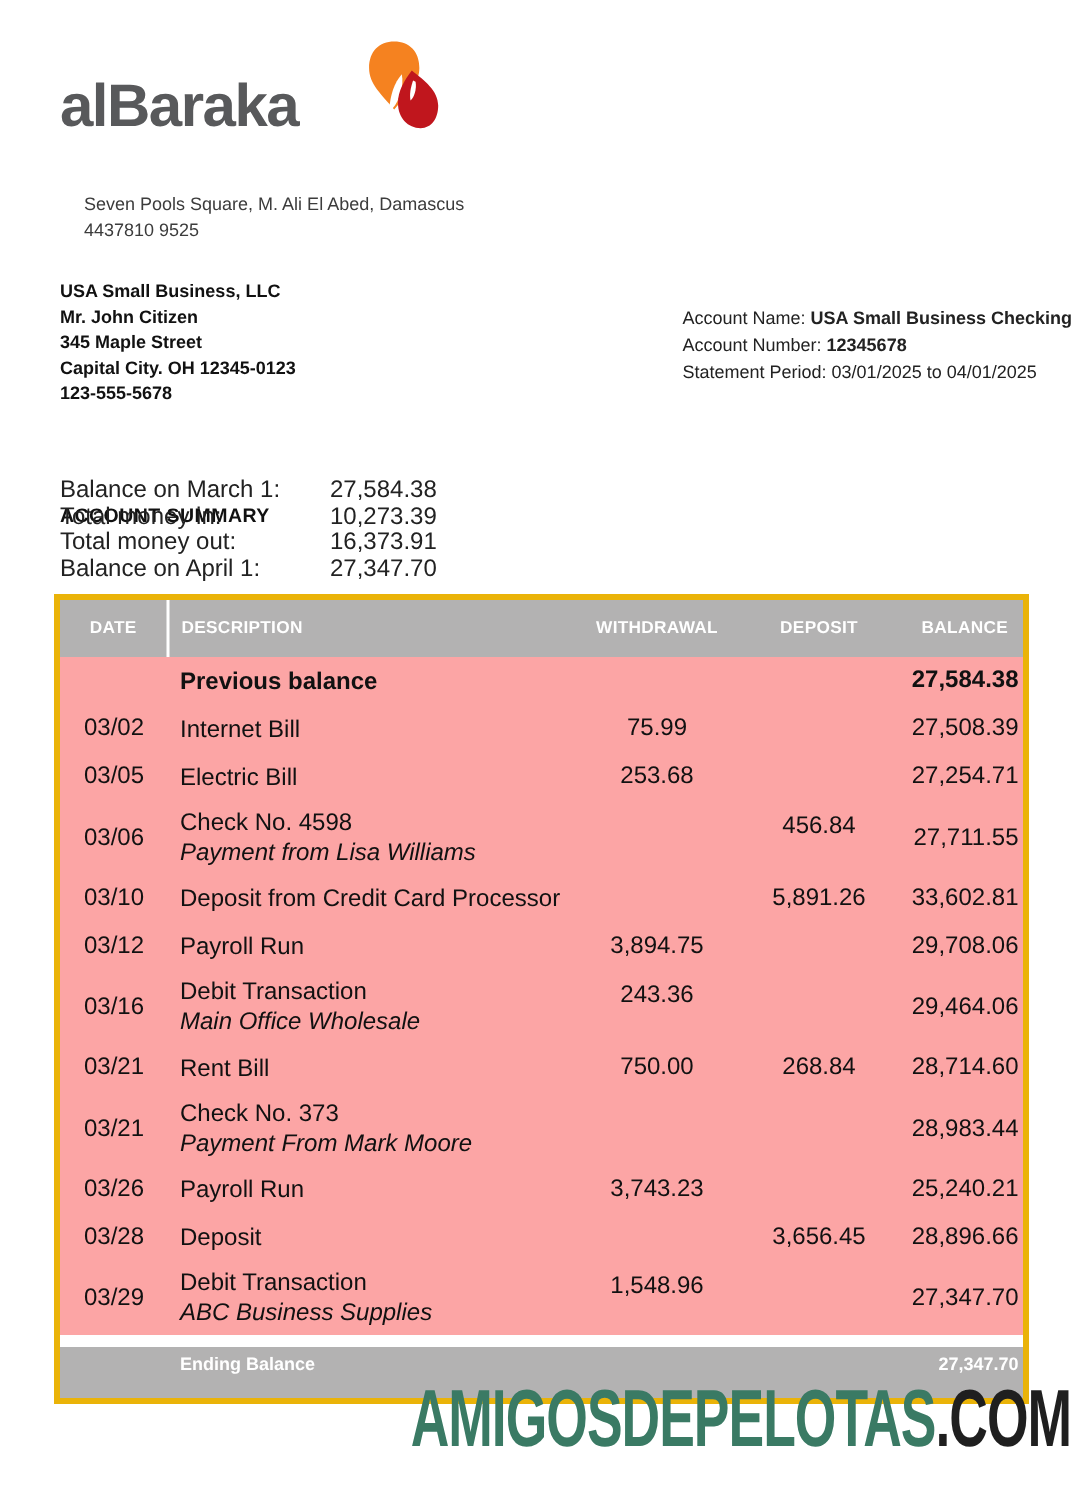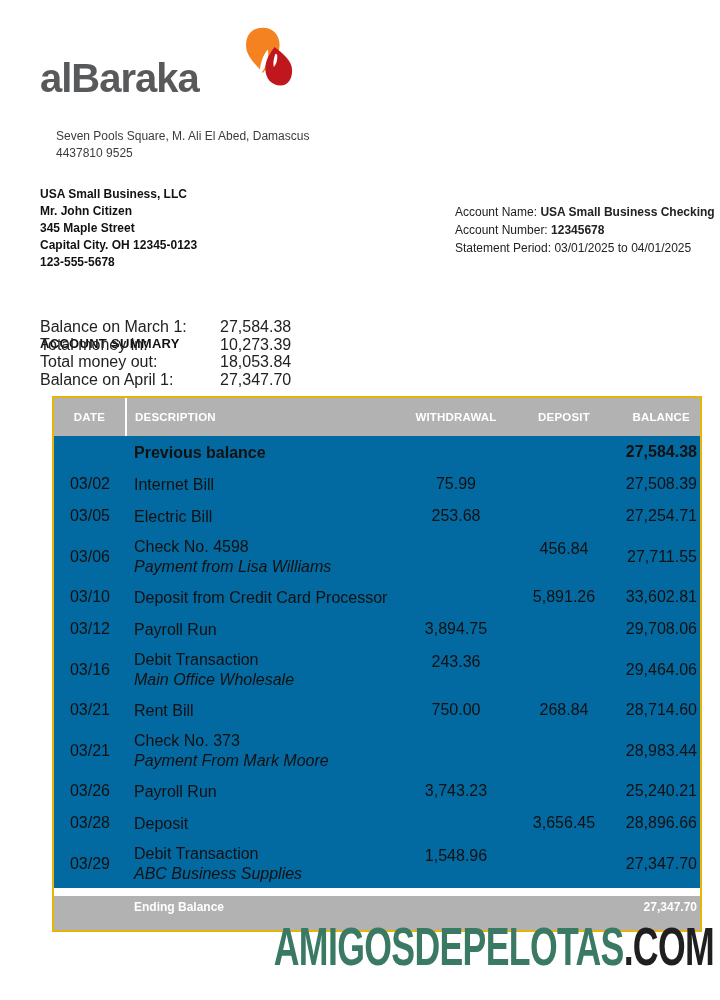--- a/index.html
+++ b/index.html
@@ -3,43 +3,43 @@
 <meta charset="utf-8">
 <style>
   * { margin:0; padding:0; box-sizing:border-box; }
   body { background:#ffffff; font-family:"Liberation Sans", sans-serif; }
   .page {
     position:relative; width:720px; height:1000px; margin:0 auto;
     background:#ffffff; color:#1a1a1a; overflow:hidden;
   }
 
   
-  .logo { position:absolute; left:40px; top:34px; display:flex; align-items:flex-end;gap:40px; }
+  .logo { position:absolute; left:40px; top:34px; display:flex; align-items:center;gap:40px; }
   .logo-text {
     font-size:40px; font-weight:bold; color:#58595b; letter-spacing:-1px; line-height:56px;
   }
   .flame-icon { margin-left:2px; margin-bottom:6px; position:relative; top:-8px; }
 
   
   .bank-address { position:absolute; left:56px; top:128px; font-size:12px; color:#3c3c3c; line-height:17px; }
   .customer-block { position:absolute; left:40px; top:186px; font-size:12px; font-weight:bold; line-height:17px; color:#111; }
   .account-block { position:absolute; left:455px; top:203px; font-size:12px; line-height:18px; color:#222; }
   .account-block .val-bold { font-weight:bold; }
 
   
   .summary-title { position:absolute; left:40px; top:292px; font-size:13px; font-weight:bold; letter-spacing:0.3px; color:#111;margin-top:44px; }
   .summary-rows { position:absolute; left:40px; top:318px; font-size:16px; line-height:17.5px; color:#222; }
   .summary-row { display:flex; }
   .summary-label { width:180px; }
   .summary-value { width:90px; }
 
   
   .txn-table-wrap {
-    position:absolute; left:52px; top:396px; width:650px;
-    border:2px solid #eab308; background:#0369a1;
+    position:absolute; left:36px; top:396px; width:650px;
+    border:4px solid #eab308; background:#fca5a5;
   }
   table { border-collapse:collapse; width:100%; table-layout:fixed; }
   thead th {
     background:#b3b2b2; color:#ffffff; font-size:11.5px; font-weight:bold;
     height:38px; letter-spacing:0.2px;
   }
   th.h-date { width:72px; }
   th.h-desc { text-align:left; padding-left:8px; border-left:2px solid #ffffff; }
   th.h-wd { width:112px; text-align:center; }
   th.h-dep { width:104px; text-align:center; }
@@ -125,21 +125,21 @@
     <span class="summary-value">27,584.38</span>
   </div>
 
   <div class="summary-row">
     <span class="summary-label">Total money in:</span>
     <span class="summary-value">10,273.39</span>
   </div>
 
   <div class="summary-row">
     <span class="summary-label">Total money out:</span>
-    <span class="summary-value">18,053.84</span>
+    <span class="summary-value">16,373.91</span>
   </div>
 
   <div class="summary-row">
     <span class="summary-label">Balance on April 1:</span>
     <span class="summary-value">27,347.70</span>
   </div>
 </div>
 
   <div class="txn-table-wrap">
     <table>

